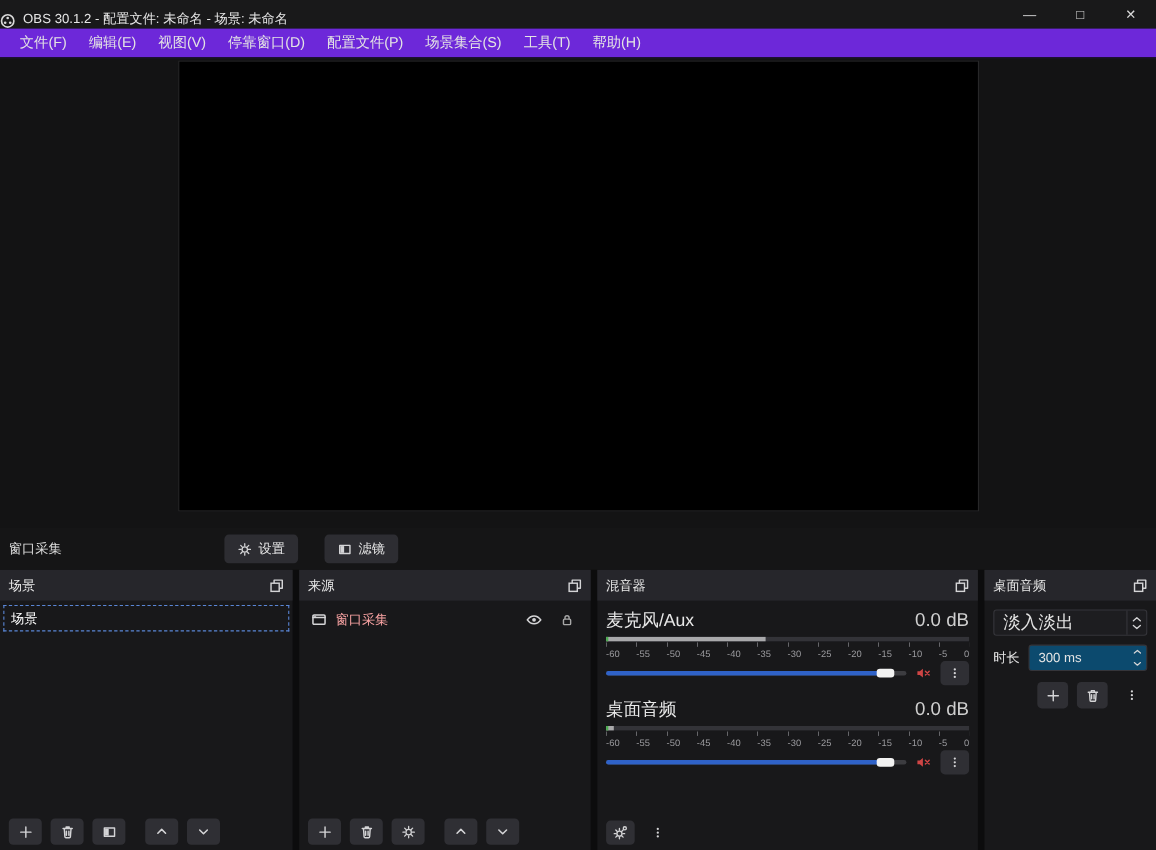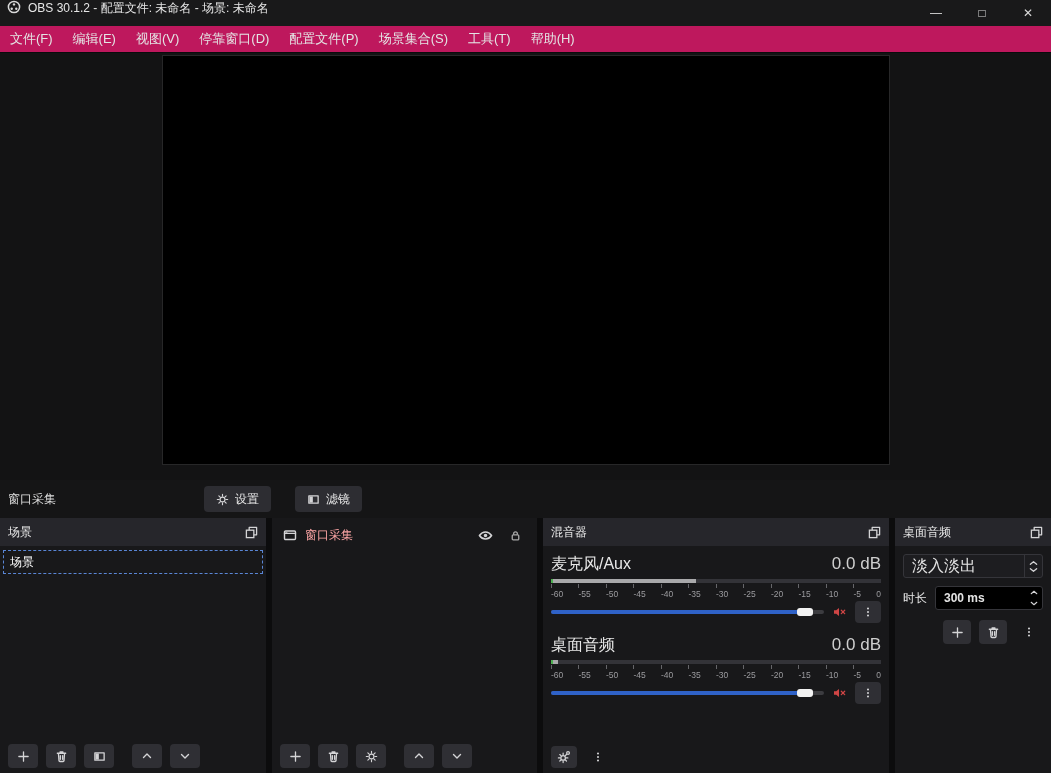--- a/index.html
+++ b/index.html
@@ -7,28 +7,28 @@
   body {
     font-family:"Liberation Sans","DejaVu Sans",sans-serif;
     background:#151516; color:#e8e8e8; font-size:12px;
     -webkit-font-smoothing:antialiased;
   }
   svg { display:block; }
   .stk { stroke:#d4d4d6; stroke-width:1.4; fill:none; stroke-linecap:round; stroke-linejoin:round; }
   .fil { fill:#d4d4d6; }
 
   
-  .titlebar { height:26px; background:#19191a; display:flex; align-items:flex-start; padding-left:7px; }
+  .titlebar { height:26px; background:#19191a; display:flex; align-items:flex-end; padding-left:0; }
   .titlebar .title { margin-left:7px; font-size:12px; color:#e6e6e6; }
   .win-controls { margin-left:auto; display:flex; height:100%; }
   .win-btn { width:46px; height:100%; display:flex; align-items:center; justify-content:center;
              background:transparent; border:none; color:#d9d9d9; font-size:12px; }
 
   
-  .menubar { height:27px; background:#be185d; display:flex; align-items:stretch; padding-left:0;
+  .menubar { height:27px; background:#6d28d9; display:flex; align-items:stretch; padding-left:8px;
              border-bottom:1px solid #0b0b0c; }
   .menu-item { display:flex; align-items:center; padding:0 10px; font-size:13px; color:#e4e4e4; }
 
   
   .preview { position:relative; height:427px; background:#131314; }
   .canvas { position:absolute; left:162px; top:2px; width:728px; height:410px;
             background:#000; border:1px solid #272728; }
 
   
   .context-bar { height:38px; display:flex; align-items:center; padding:0 8px; background:#151516; }
@@ -89,22 +89,22 @@
 
   
   .trans-body { padding:8px; display:flex; flex-direction:column; gap:8px; }
   .combo { height:24px; background:#1d1d20; border:1px solid #35353a; border-radius:3px;
            display:flex; align-items:center; }
   .combo-value { flex:1; padding-left:8px; font-size:16px; color:#e4e4e4; }
   .combo-arrows { width:18px; height:100%; border-left:1px solid #35353a; display:flex;
                   flex-direction:column; align-items:center; justify-content:center; gap:1px; }
   .dur-row { display:flex; align-items:center; gap:8px; }
   .dur-label { font-size:12px; color:#e4e4e4; flex:0 0 auto; }
-  .spinbox { flex:1; height:24px; background:#000000; border:1px solid #35353a; border-radius:3px;
-             display:flex; align-items:center;font-weight:bold; }
+  .spinbox { flex:1; height:24px; background:#0c4a6e; border:1px solid #35353a; border-radius:3px;
+             display:flex; align-items:center; }
   .spin-value { flex:1; padding-left:8px; font-size:12px; color:#e4e4e4; }
   .spin-arrows { width:16px; height:100%; display:flex; flex-direction:column; }
   .spin-arrows button { flex:1; background:transparent; border:none; display:flex;
                         align-items:center; justify-content:center; padding:0; }
   .trans-buttons { display:flex; justify-content:flex-end; gap:8px; padding-top:2px; }
   .trans-buttons .btn { min-width:28px; }
 </style>
 </head>
 <body>
 
@@ -215,20 +215,29 @@
         <span>
             <svg width="12" height="12" viewBox="0 0 12 12">
               <path d="M2.5 4.5L6 8l3.5-3.5" class="stk"></path>
             </svg>
           </span>
       </button>
     </div>
   </section>
 
   <section class="dock dock-sources">
+    <div class="dock-header">
+      <span class="dock-title">来源</span>
+      <button class="popout-btn">
+        <svg width="13" height="13" viewBox="0 0 14 14">
+          <rect x="4.5" y="1.5" width="8" height="8" class="stk"></rect>
+          <rect x="1.5" y="4.5" width="8" height="8" fill="#26262b" stroke="#d4d4d6" stroke-width="1.4"></rect>
+        </svg>
+      </button>
+    </div>
     <div class="dock-list">
       <div class="source-item">
         <span>
           <svg width="14" height="14" viewBox="0 0 14 14">
               <rect x="1.5" y="3" width="11" height="8.5" rx="1" class="stk"></rect>
               <path d="M1.5 5.4h11" class="stk"></path>
               <rect x="2.4" y="3.8" width="2" height="0.9" class="fil"></rect>
             </svg>
         </span>
         <span>窗口采集</span>

